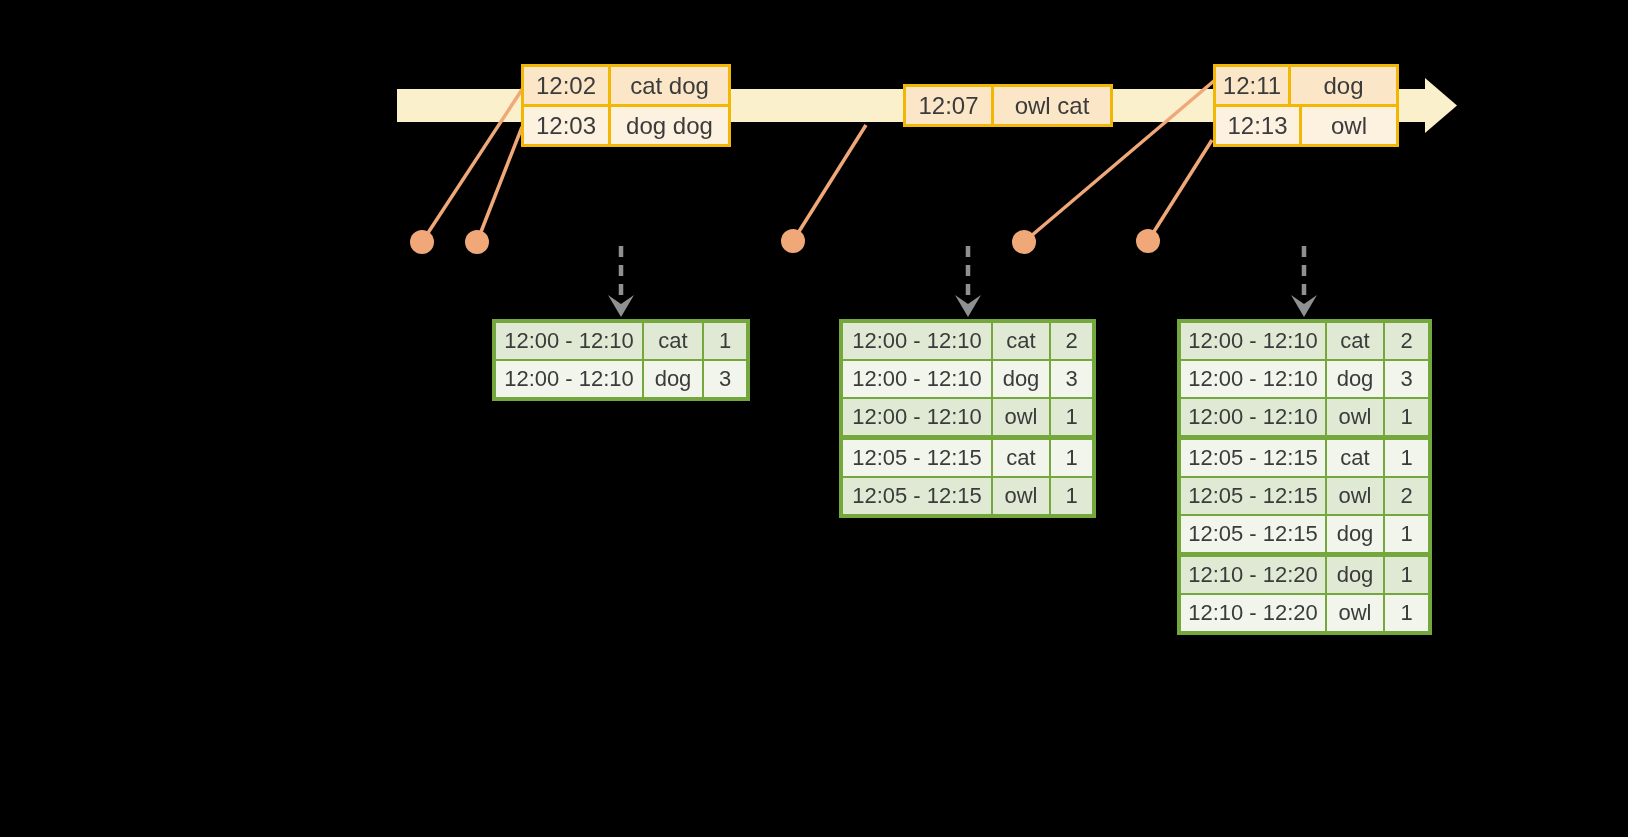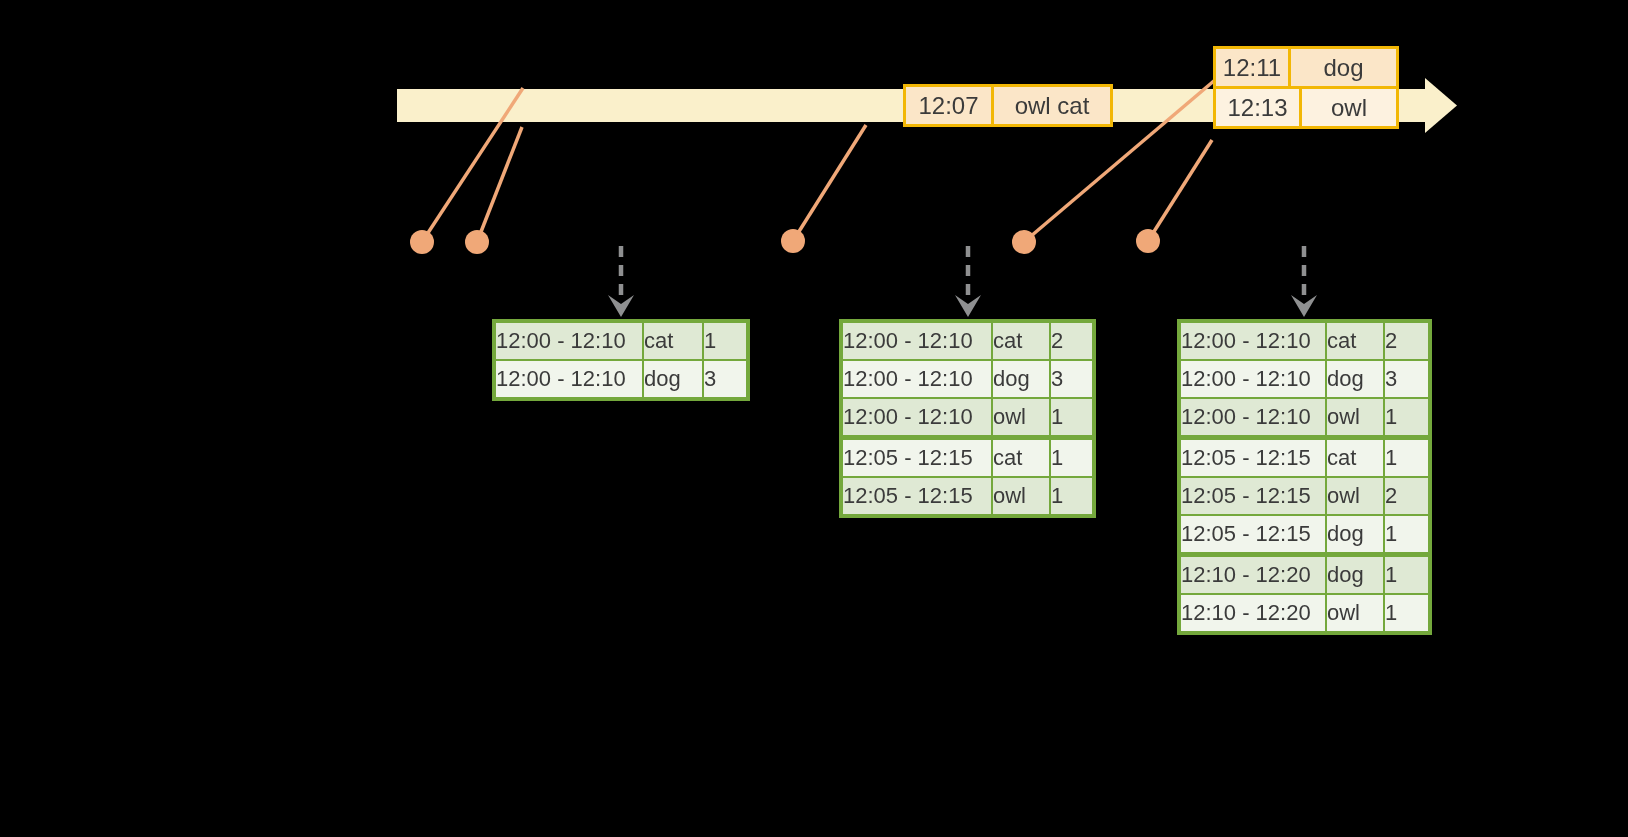--- a/index.html
+++ b/index.html
@@ -17,21 +17,21 @@
   .ecell { text-align:center; font-size:24px; }
   .ecell.words { flex:1; margin-left:3px; }
   .fill-dark  { background:#FBE6C8; }
   .fill-light { background:#FDF2E0; }
 
   
   .gtable { position:absolute; border:4px solid #74A83C; background:#74A83C; }
   .grow { display:grid; height:36px; line-height:36px; }
   .grow + .grow { margin-top:2px; }
   .grow.sep { margin-top:5px; }
-  .gcell { font-size:22px; }
+  .gcell { text-align:center; font-size:22px; }
   .gcell + .gcell { margin-left:2px; }
   .grow.dark  .gcell { background:#DFE9D4; }
   .grow.light .gcell { background:#F1F5EC; }
 </style>
 </head>
 <body>
 
 <div class="canvas">
 
   <svg class="layer" width="1628" height="837">
@@ -60,29 +60,39 @@
       <line x1="968" y1="246" x2="968" y2="296"></line>
       <line x1="1304" y1="246" x2="1304" y2="296"></line>
     </g>
     <g fill="#8F9091">
       <polygon points="608,295 621,317 634,295 621,304"></polygon>
       <polygon points="955,295 968,317 981,295 968,304"></polygon>
       <polygon points="1291,295 1304,317 1317,295 1304,304"></polygon>
     </g>
   </svg>
 
+  <div class="ebox" style="left:521px; top:64px; width:204px;">
+    <div class="erow">
+      <div class="ecell fill-dark" style="width:84px">12:02</div>
+      <div class="ecell words fill-dark">cat dog</div>
+    </div>
+    <div class="erow">
+      <div class="ecell fill-light" style="width:84px">12:03</div>
+      <div class="ecell words fill-light">dog dog</div>
+    </div>
+  </div>
 
   <div class="ebox" style="left:903px; top:84px; width:204px;">
     <div class="erow">
       <div class="ecell fill-dark" style="width:85px">12:07</div>
       <div class="ecell words fill-dark">owl cat</div>
     </div>
   </div>
 
-  <div class="ebox" style="left:1213px; top:46px; width:180px;">
+  <div class="ebox" style="left:1213px; top:64px; width:180px;">
     <div class="erow">
       <div class="ecell fill-dark" style="width:72px">12:11</div>
       <div class="ecell words fill-dark">dog</div>
     </div>
     <div class="erow">
       <div class="ecell fill-light" style="width:83px">12:13</div>
       <div class="ecell words fill-light">owl</div>
     </div>
   </div>
 

